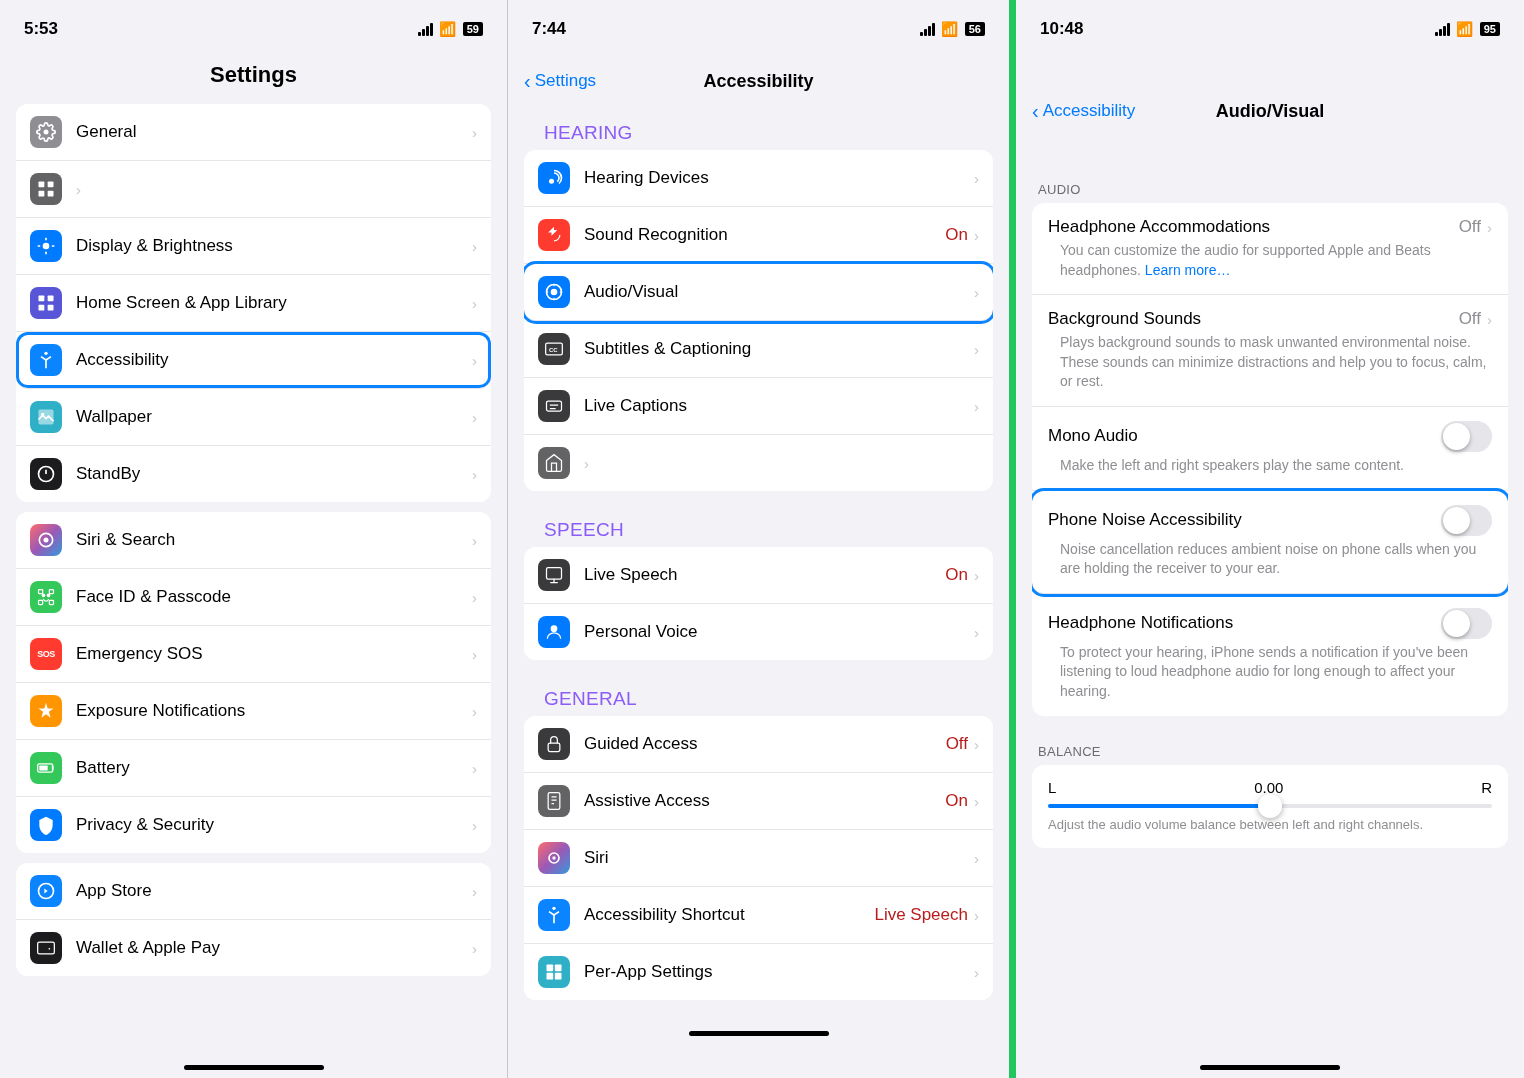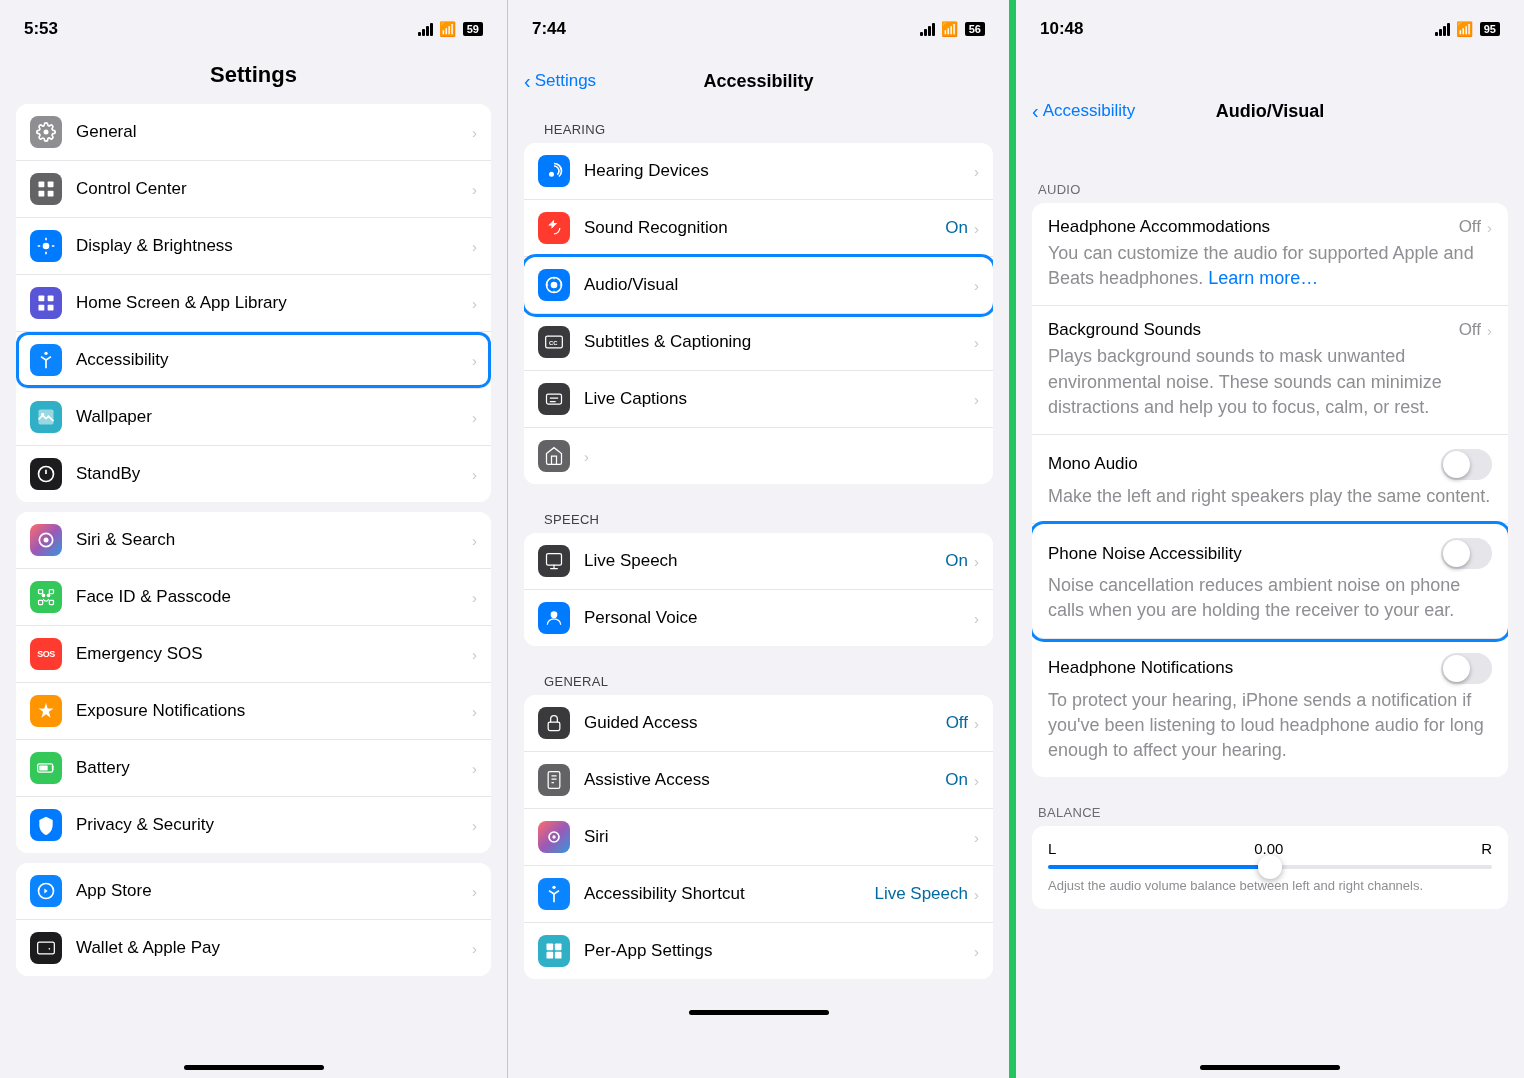--- a/index.html
+++ b/index.html
@@ -171,23 +171,23 @@
       font-size: 20px;
       line-height: 1;
     }
     .nav-title {
       font-size: 18px;
       font-weight: 700;
       color: #000;
     }
 
     .section-header {
-      font-size: 13px;
+      font-size: 19px;
       font-weight: 400;
-      color: #404040;
+      color: #8b5cf6;
       letter-spacing: 0.3px;
       padding: 18px 20px 6px 20px;
       text-transform: uppercase;
     }
 
     .acc-list {
       padding: 0 16px;
     }
     .acc-group {
       background: #fff;
@@ -225,21 +225,21 @@
       font-size: 16px;
       color: #fff;
     }
     .acc-item-label {
       flex: 1;
       font-size: 17px;
       color: #000;
     }
     .acc-item-value {
       font-size: 17px;
-      color: #0369a1;
+      color: #b91c1c;
       margin-right: 6px;
     }
     .acc-item-chevron {
       color: #c7c7cc;
       font-size: 15px;
     }
 
     .ic-hearing { background: #007aff; }
     .ic-sound { background: #ff3b30; }
     .ic-audioviz { background: #007aff; }
@@ -313,24 +313,25 @@
     .av-item-value {
       font-size: 17px;
       color: #8e8e93;
       margin-right: 6px;
     }
     .av-item-chevron {
       color: #c7c7cc;
       font-size: 15px;
     }
     .av-item-desc {
-      font-size: 18px;
+      font-size: 14px;
       color: #8e8e93;
       margin-top: 4px;
       line-height: 1.4;
+      margin-left: 12px;
     }
     .av-item-desc a {
       color: #007aff;
       text-decoration: none;
     }
 
     
     .toggle {
       width: 51px;
       height: 31px;
@@ -449,21 +450,20 @@
       </div>
       <div class="settings-item">
         <div class="item-icon ic-gray2">
           <svg class="icon-svg" viewBox="0 0 24 24" fill="white">
               <rect x="3" y="3" width="7" height="7" rx="1"></rect>
               <rect x="14" y="3" width="7" height="7" rx="1"></rect>
               <rect x="3" y="14" width="7" height="7" rx="1"></rect>
               <rect x="14" y="14" width="7" height="7" rx="1"></rect>
             </svg>
         </div>
-        <span class="item-label">Control Center</span>
         <span class="item-chevron">›</span>
       </div>
       <div class="settings-item">
         <div class="item-icon ic-blue">
           <svg class="icon-svg" viewBox="0 0 24 24" fill="white">
               <circle cx="12" cy="12" r="4"></circle>
               <line x1="12" y1="2" x2="12" y2="5" stroke="white" stroke-width="2"></line>
               <line x1="12" y1="19" x2="12" y2="22" stroke="white" stroke-width="2"></line>
               <line x1="2" y1="12" x2="5" y2="12" stroke="white" stroke-width="2"></line>
               <line x1="19" y1="12" x2="22" y2="12" stroke="white" stroke-width="2"></line>

